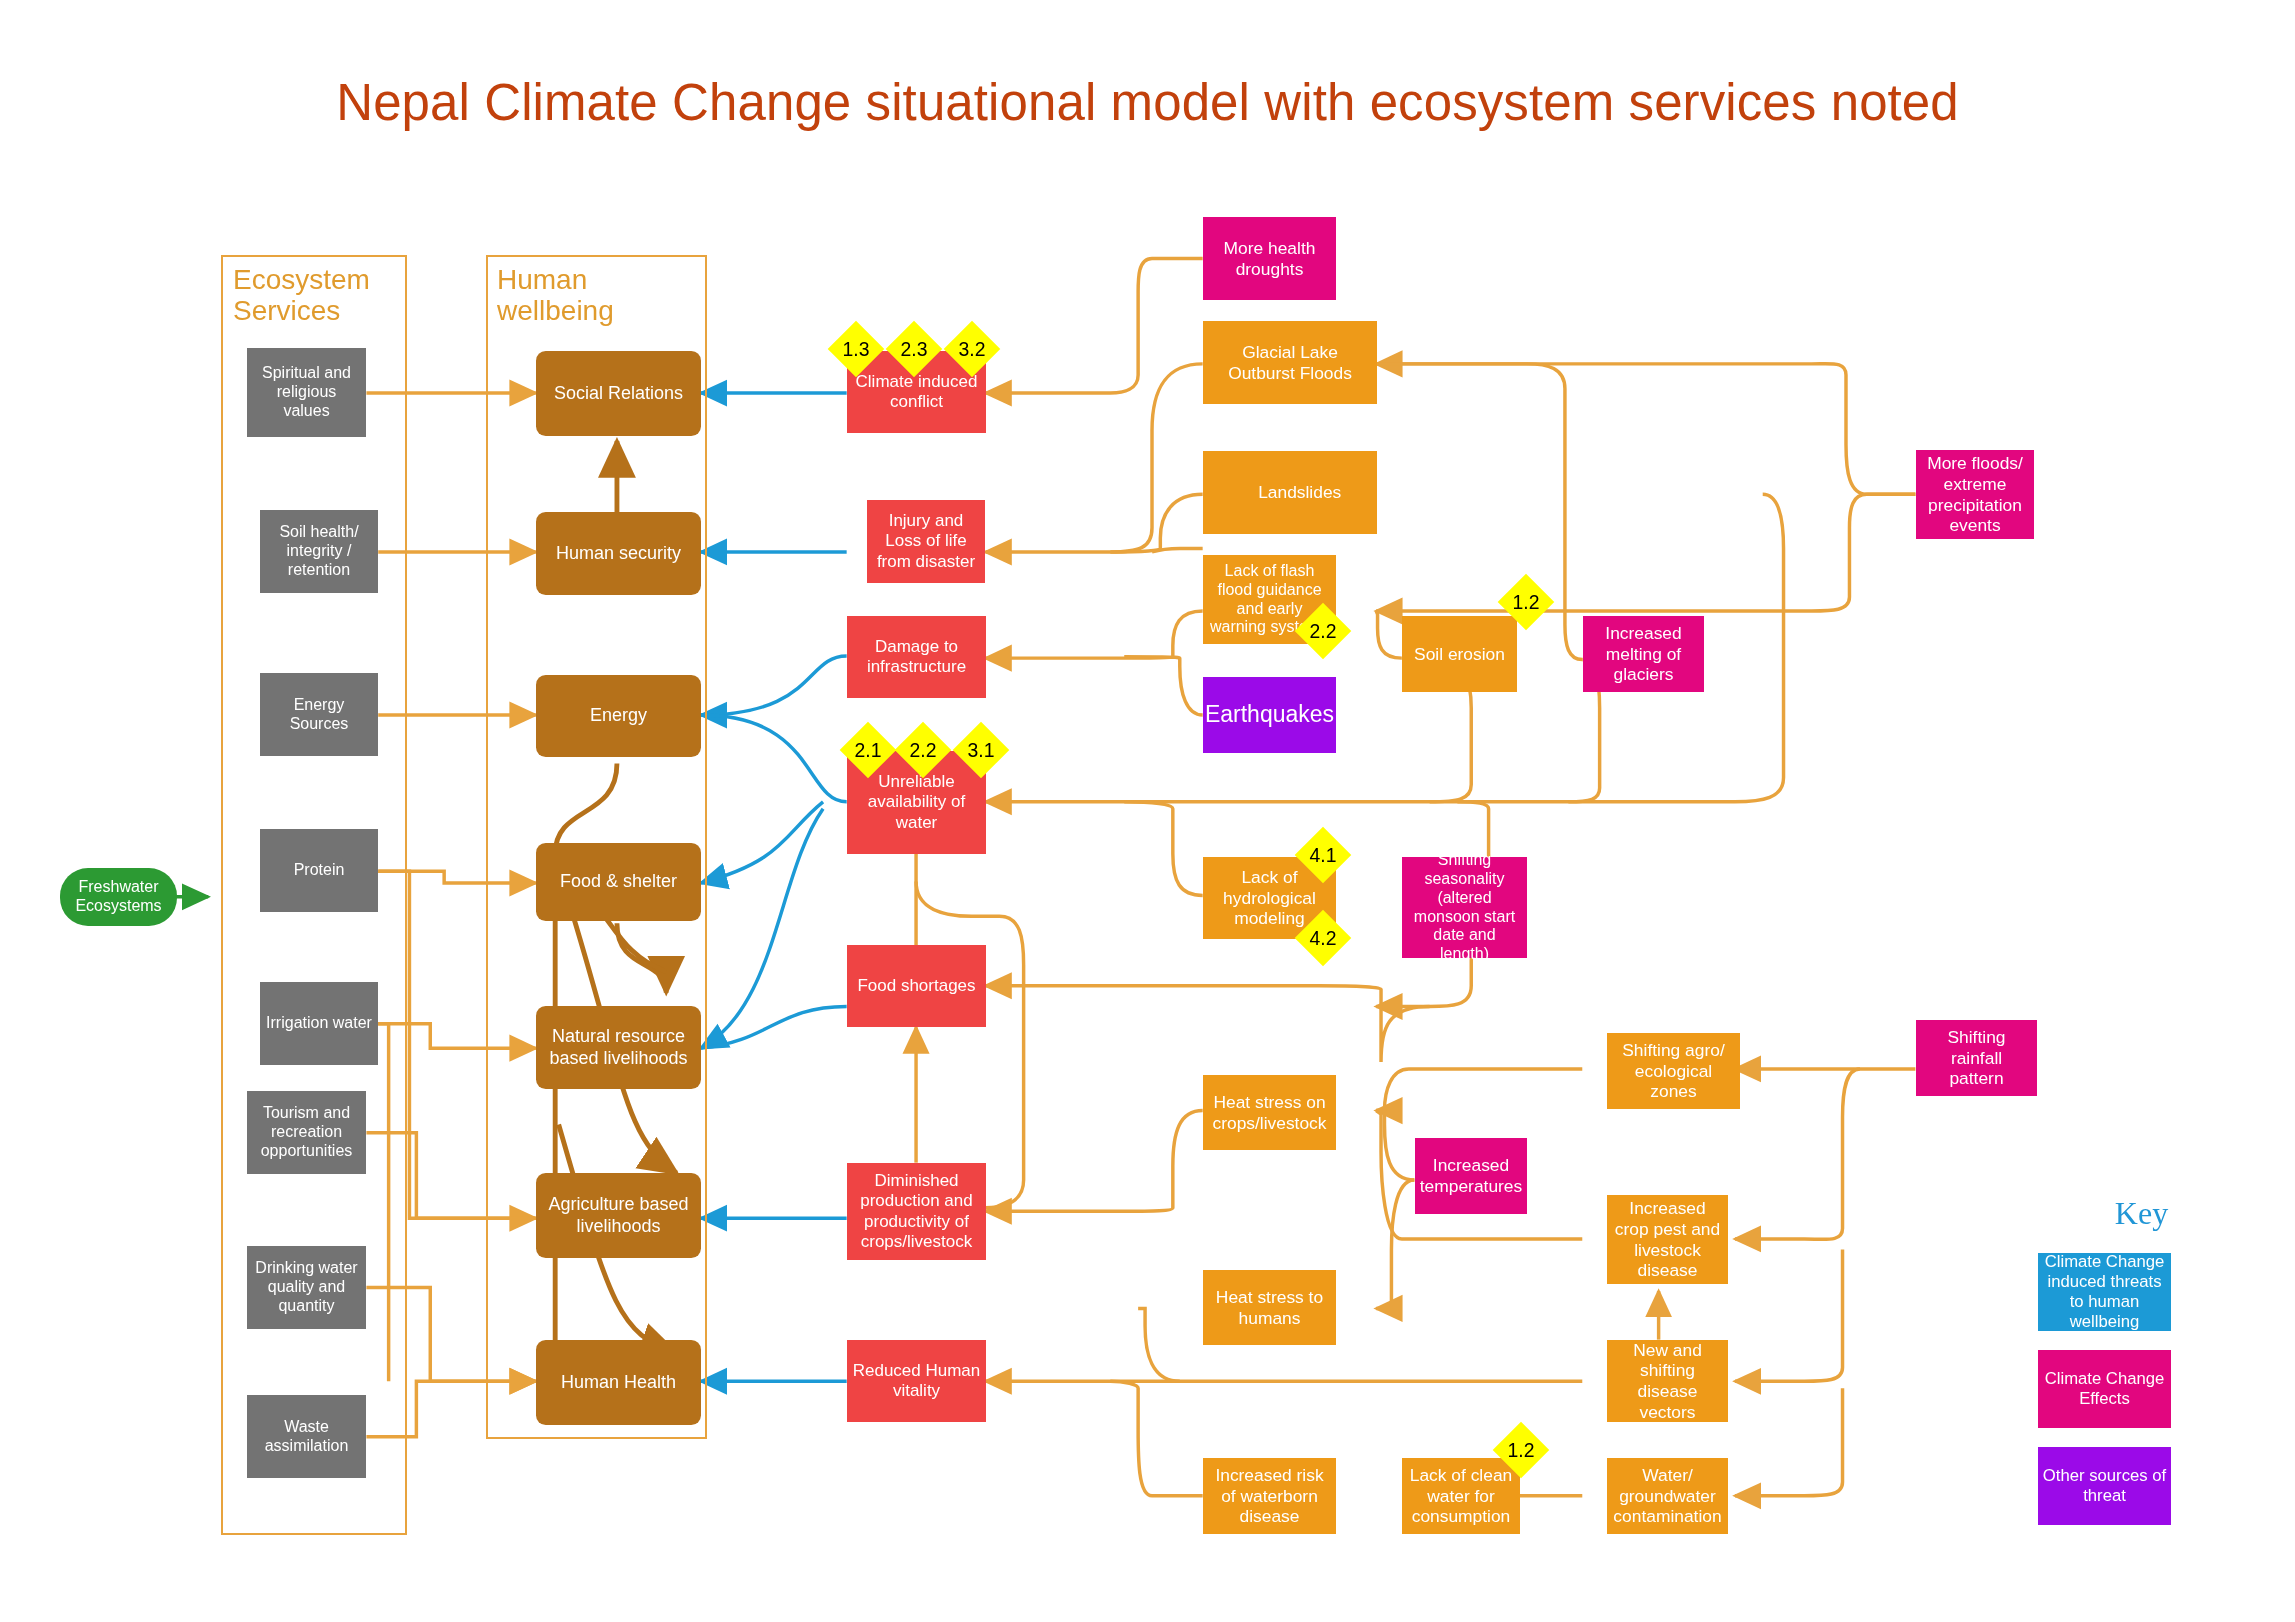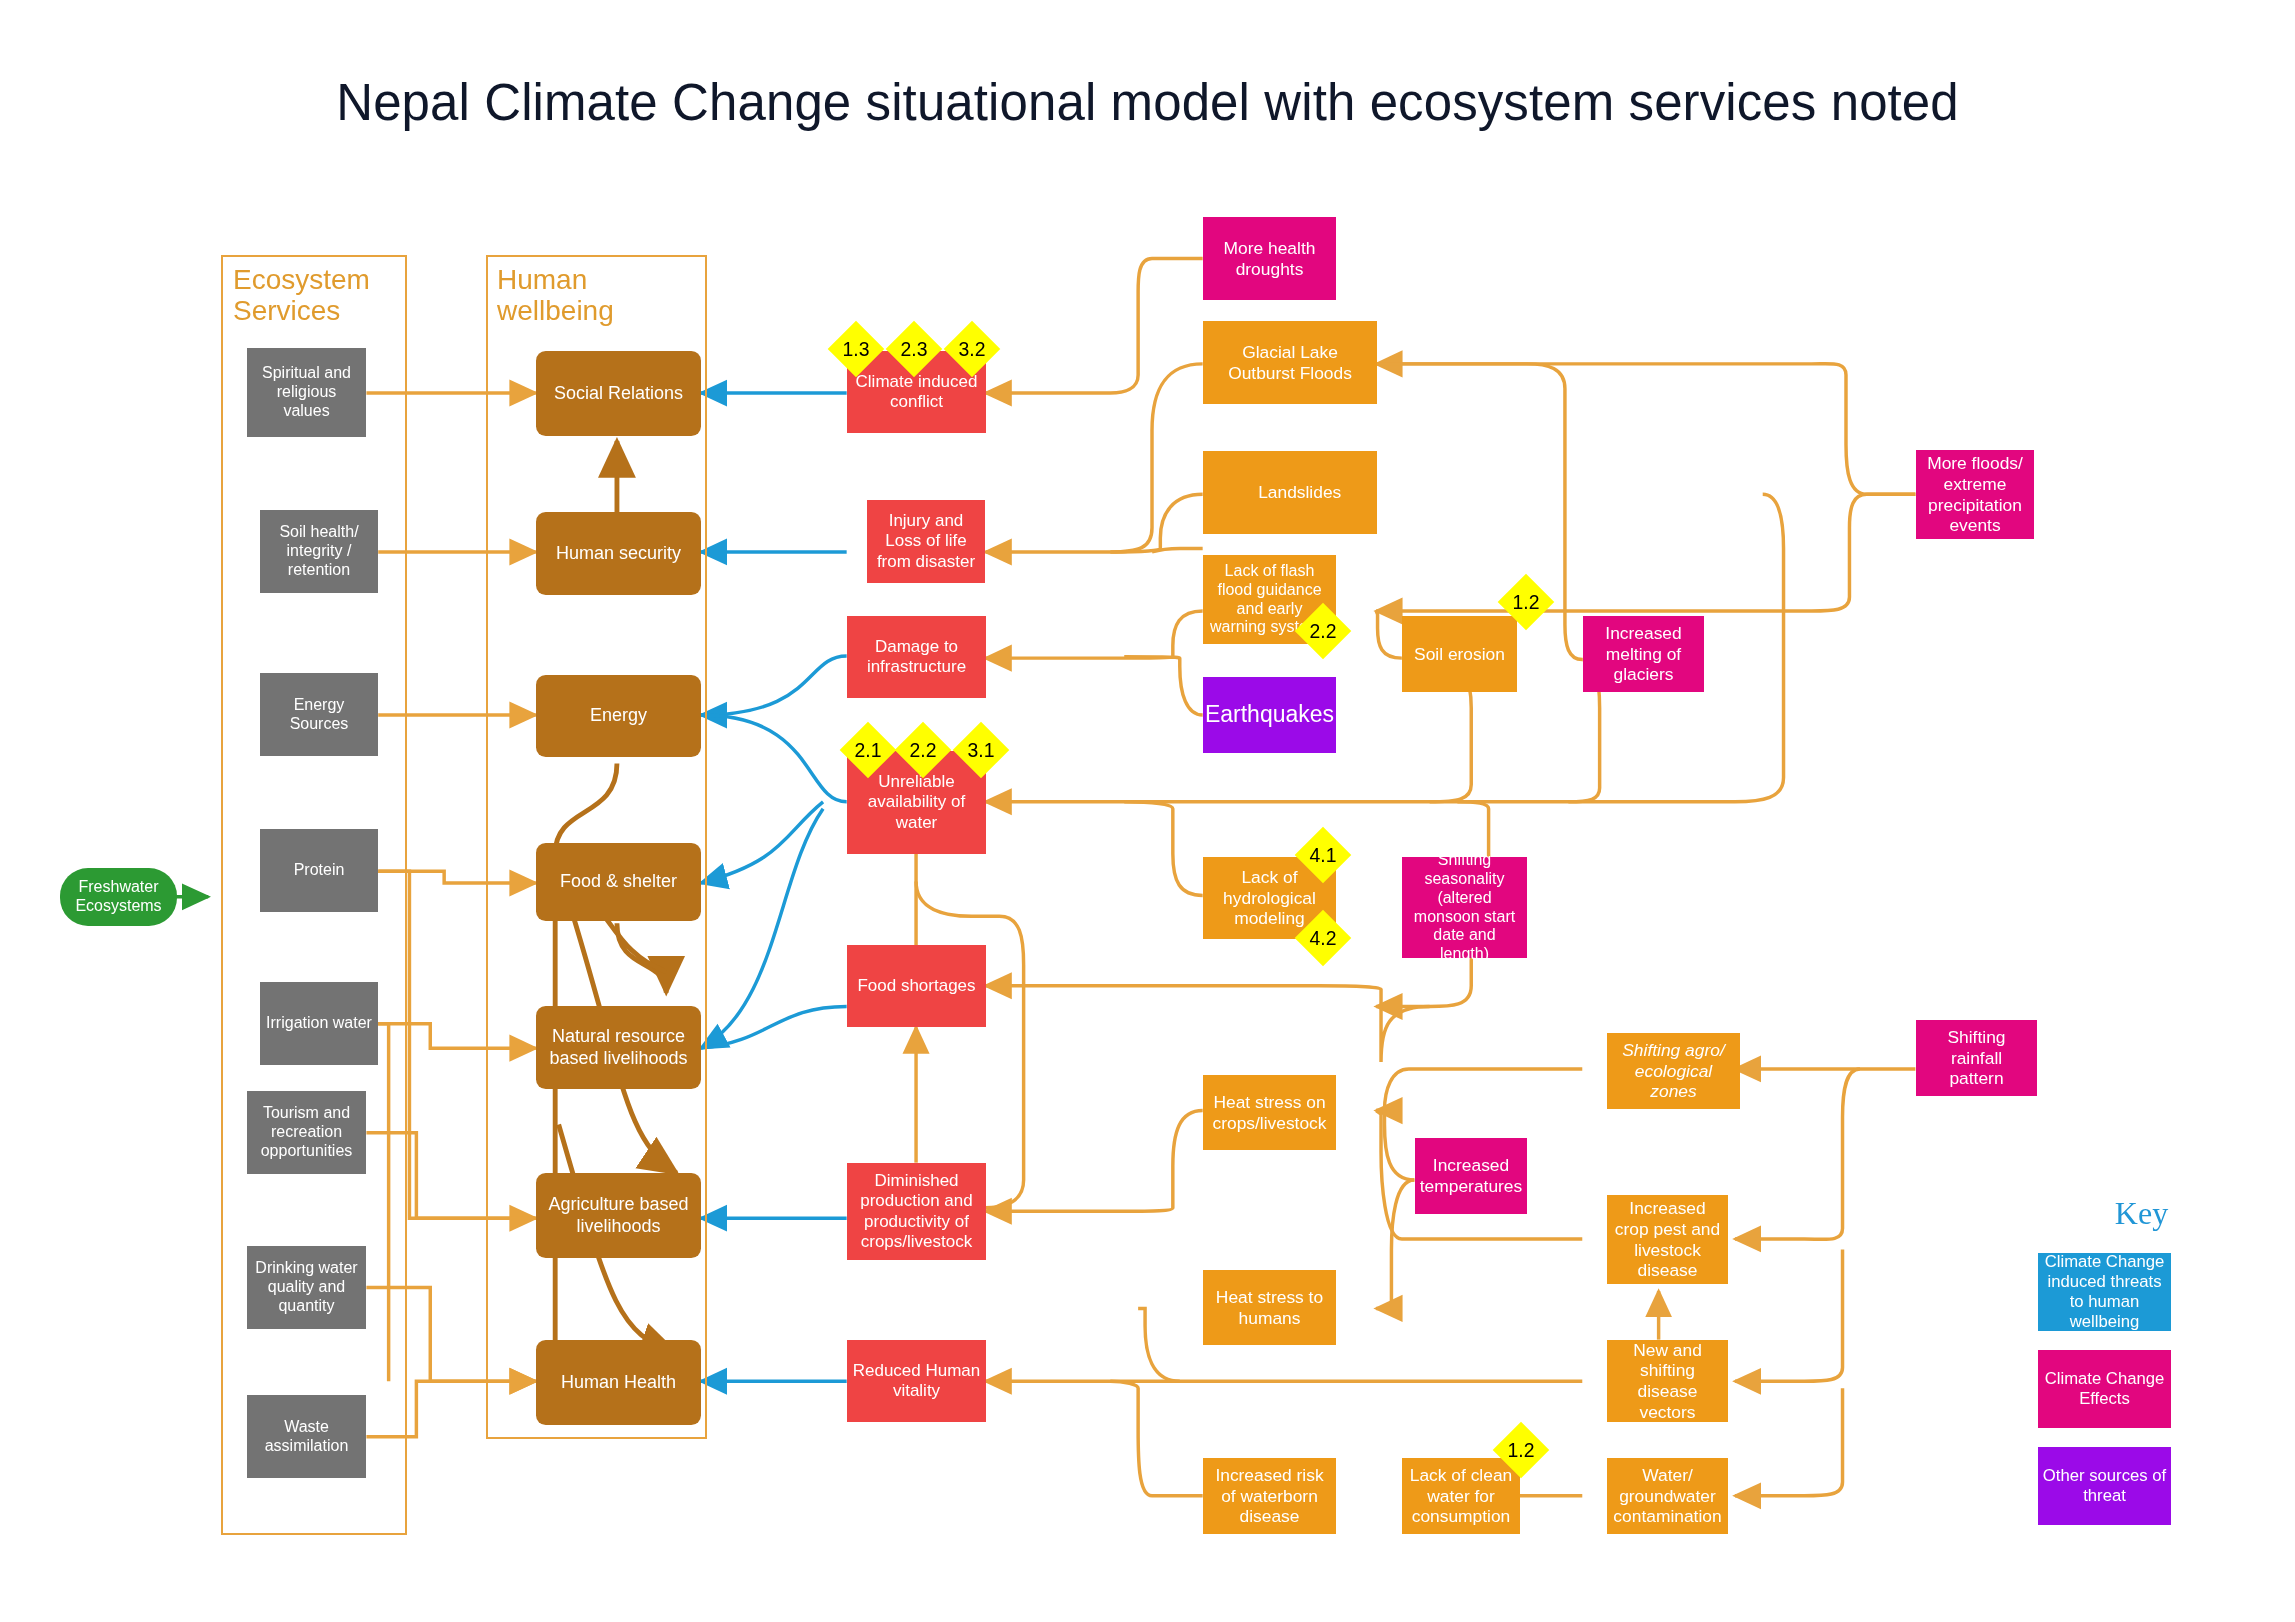--- a/index.html
+++ b/index.html
@@ -2,21 +2,21 @@
 <html style="font-size:11px"><head>
 <meta charset="utf-8">
 <title>Nepal Climate Change situational model with ecosystem services noted</title>
 <style>
   html,body{margin:0;padding:0;background:#ffffff;}
   body{width:2295px;height:1623px;overflow:hidden;font-family:"Liberation Sans","DejaVu Sans",sans-serif;}
   #stage{position:relative;width:2295px;height:1623px;background:#fff;}
   #wires{position:absolute;left:0;top:0;width:2295px;height:1623px;}
   .title{
     position:absolute;left:0;top:73px;width:2295px;text-align:center;
-    color:#0f172a;font-size:51px;font-weight:400;letter-spacing:0.1px;
+    color:#c2410c;font-size:51px;font-weight:400;letter-spacing:0.1px;
     font-family:"Liberation Sans","DejaVu Sans",sans-serif;
   }
   .grp{position:absolute;border:2.1px solid #E8A33D;background:transparent;}
   .grp-title{
     position:absolute;color:#E09B2D;font-size:28px;line-height:30.5px;font-weight:400;white-space:pre-line;
   }
   .node{
     position:absolute;display:flex;align-items:center;justify-content:center;
     text-align:center;color:#ffffff;box-sizing:border-box;padding:2.8px 5.6px;
     line-height:1.18;font-weight:400;
@@ -242,21 +242,21 @@
   <div class="badge" style="left:1303px;top:835px;width:40px;height:40px;">
       <span>4.1</span>
     </div>
   <div class="badge" style="left:1303px;top:918px;width:40px;height:40px;">
       <span>4.2</span>
     </div>
 
   <div class="node n-pink" style="left:1402px;top:857px;width:125px;height:101px;font-size:16px;">Shifting seasonality (altered monsoon start date and length)</div>
 
   <div class="node n-orange" style="left:1203px;top:1075px;width:133px;height:75px;">Heat stress on crops/livestock</div>
-  <div class="node n-orange" style="left:1607px;top:1033px;width:133px;height:76px;font-style:italic;">Shifting agro/ ecological zones</div>
+  <div class="node n-orange" style="left:1607px;top:1033px;width:133px;height:76px;">Shifting agro/ ecological zones</div>
   <div class="node n-pink" style="left:1916px;top:1020px;width:121px;height:76px;">Shifting rainfall pattern</div>
   <div class="node n-pink" style="left:1415px;top:1138px;width:112px;height:76px;">Increased temperatures</div>
   <div class="node n-orange" style="left:1607px;top:1195px;width:121px;height:89px;">Increased crop pest and livestock disease</div>
   <div class="node n-orange" style="left:1203px;top:1270px;width:133px;height:75px;">Heat stress to humans</div>
   <div class="node n-orange" style="left:1607px;top:1340px;width:121px;height:82px;">New and shifting disease vectors</div>
 
   <div class="node n-orange" style="left:1203px;top:1458px;width:133px;height:76px;">Increased risk of waterborn disease</div>
   <div class="node n-orange" style="left:1402px;top:1458px;width:118px;height:76px;">Lack of clean water for consumption</div>
   <div class="badge" style="left:1501px;top:1430px;width:40px;height:40px;">
       <span>1.2</span>

